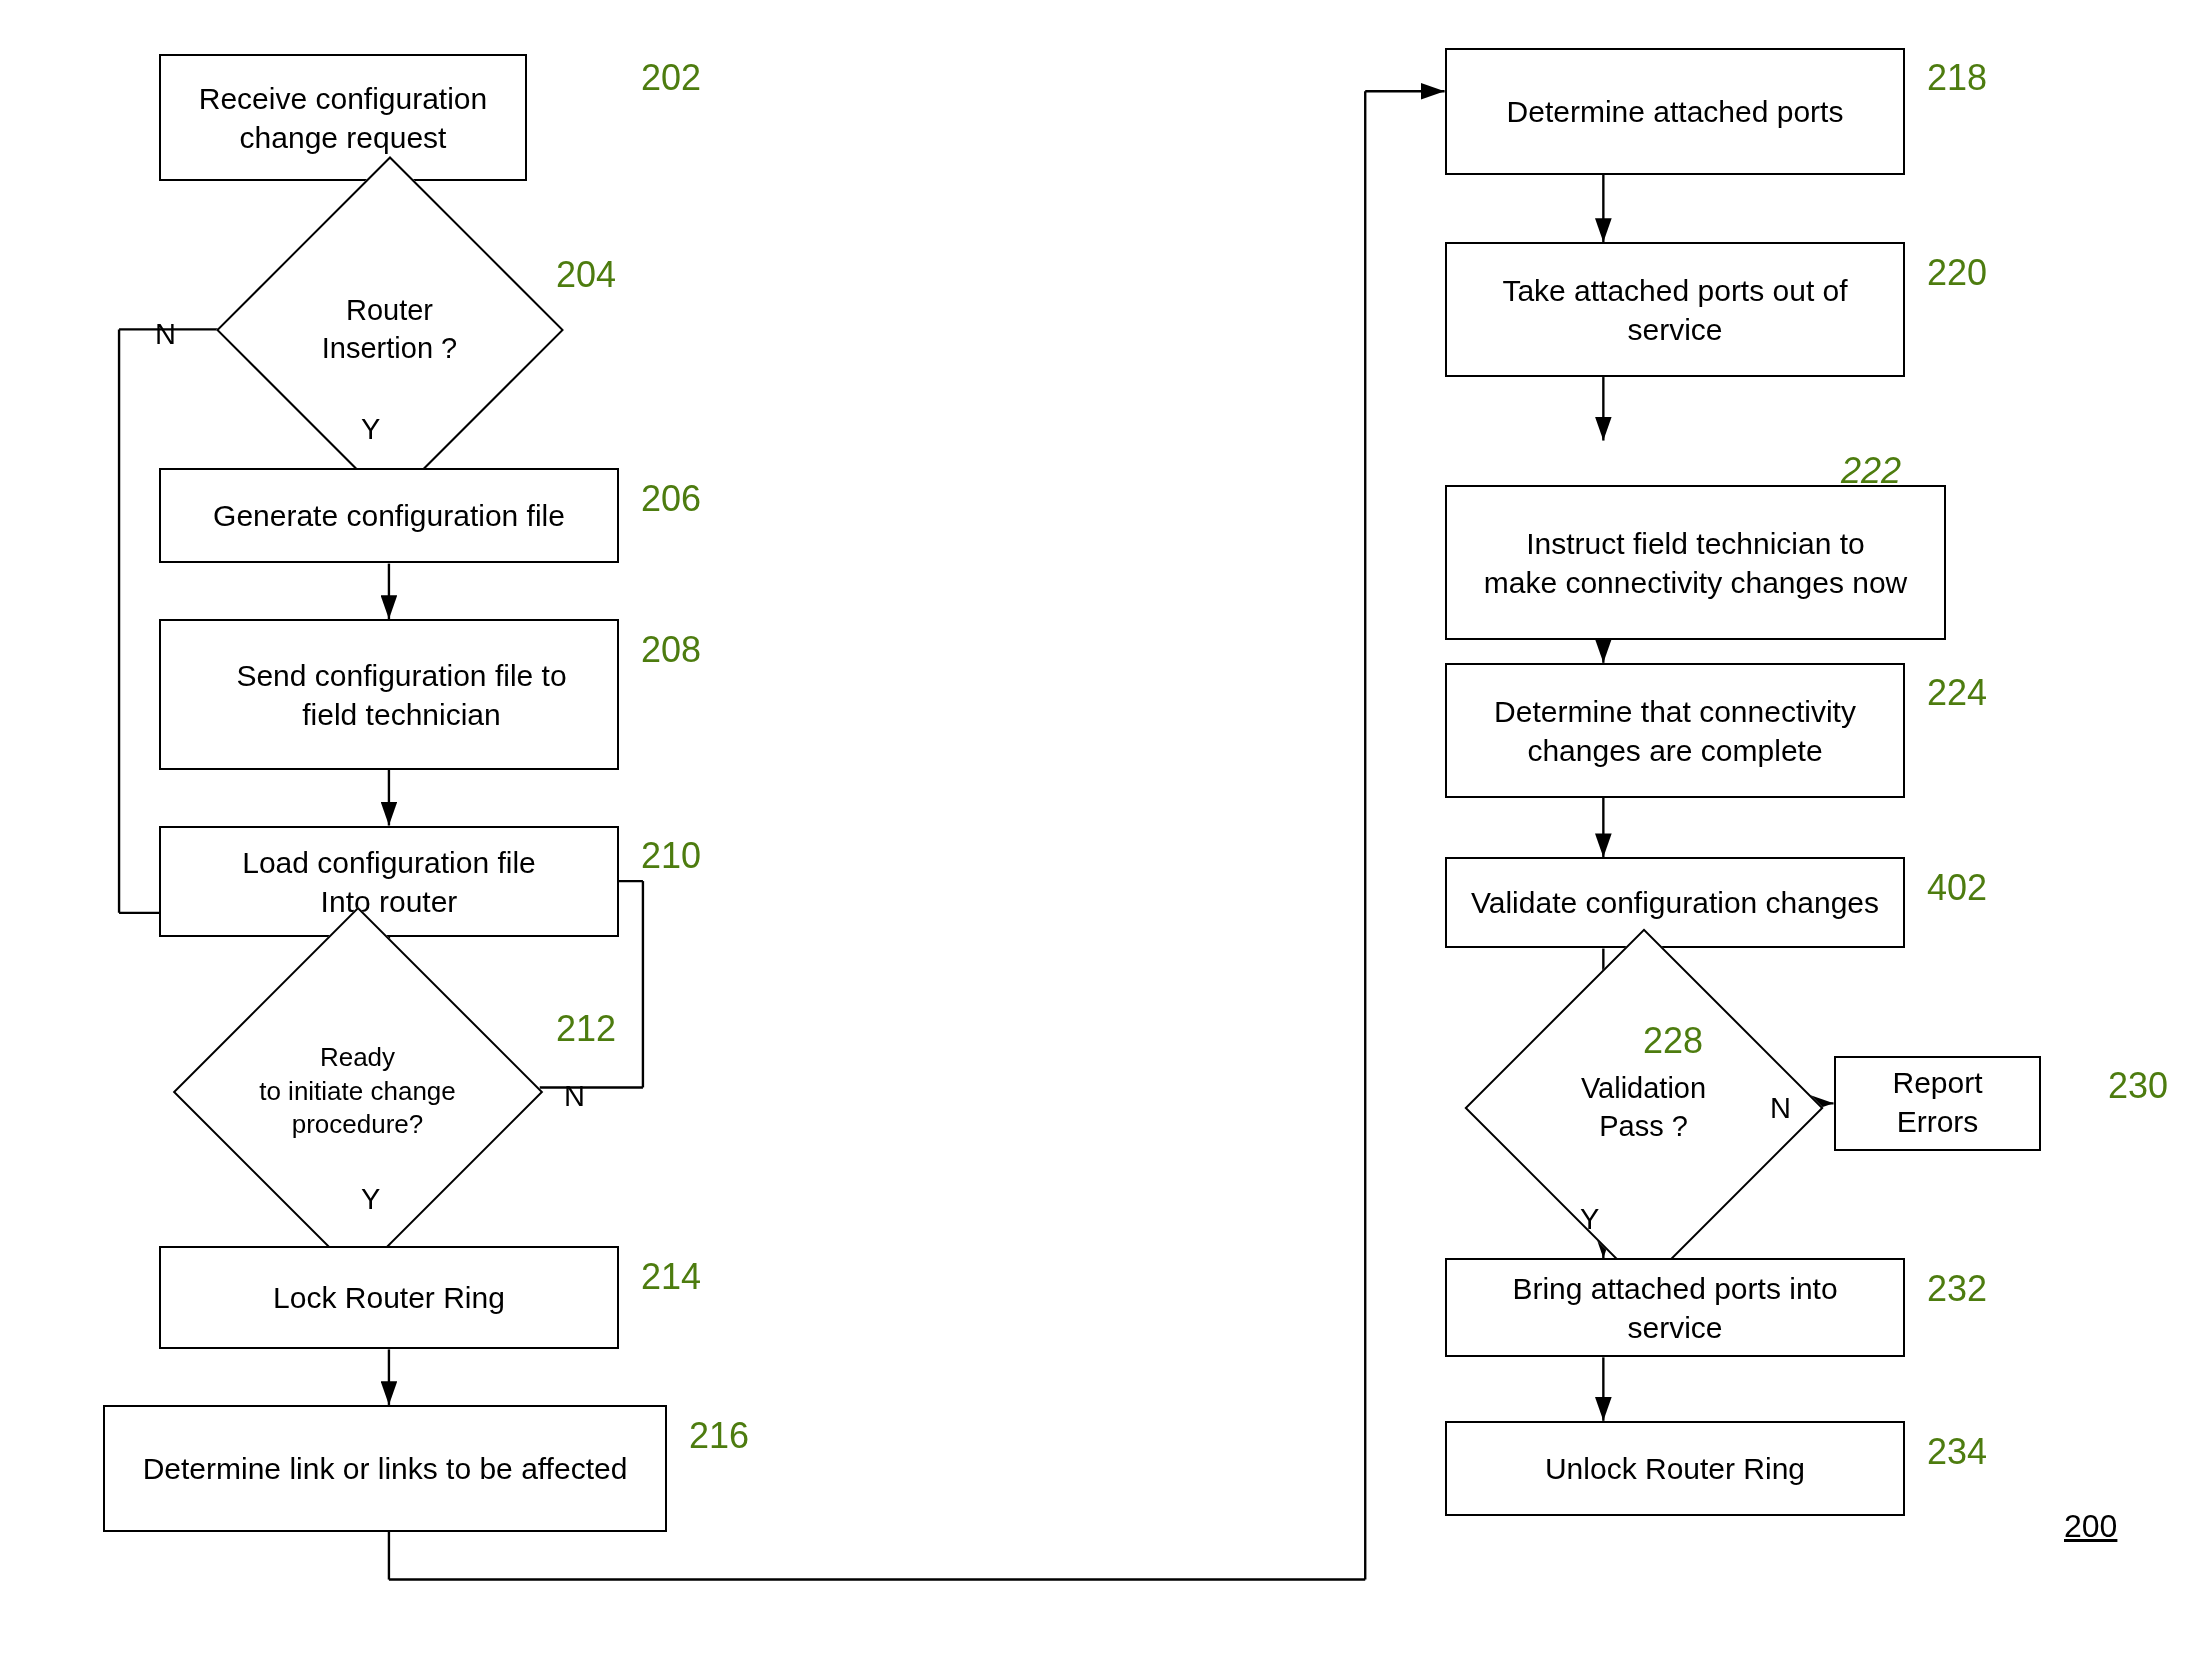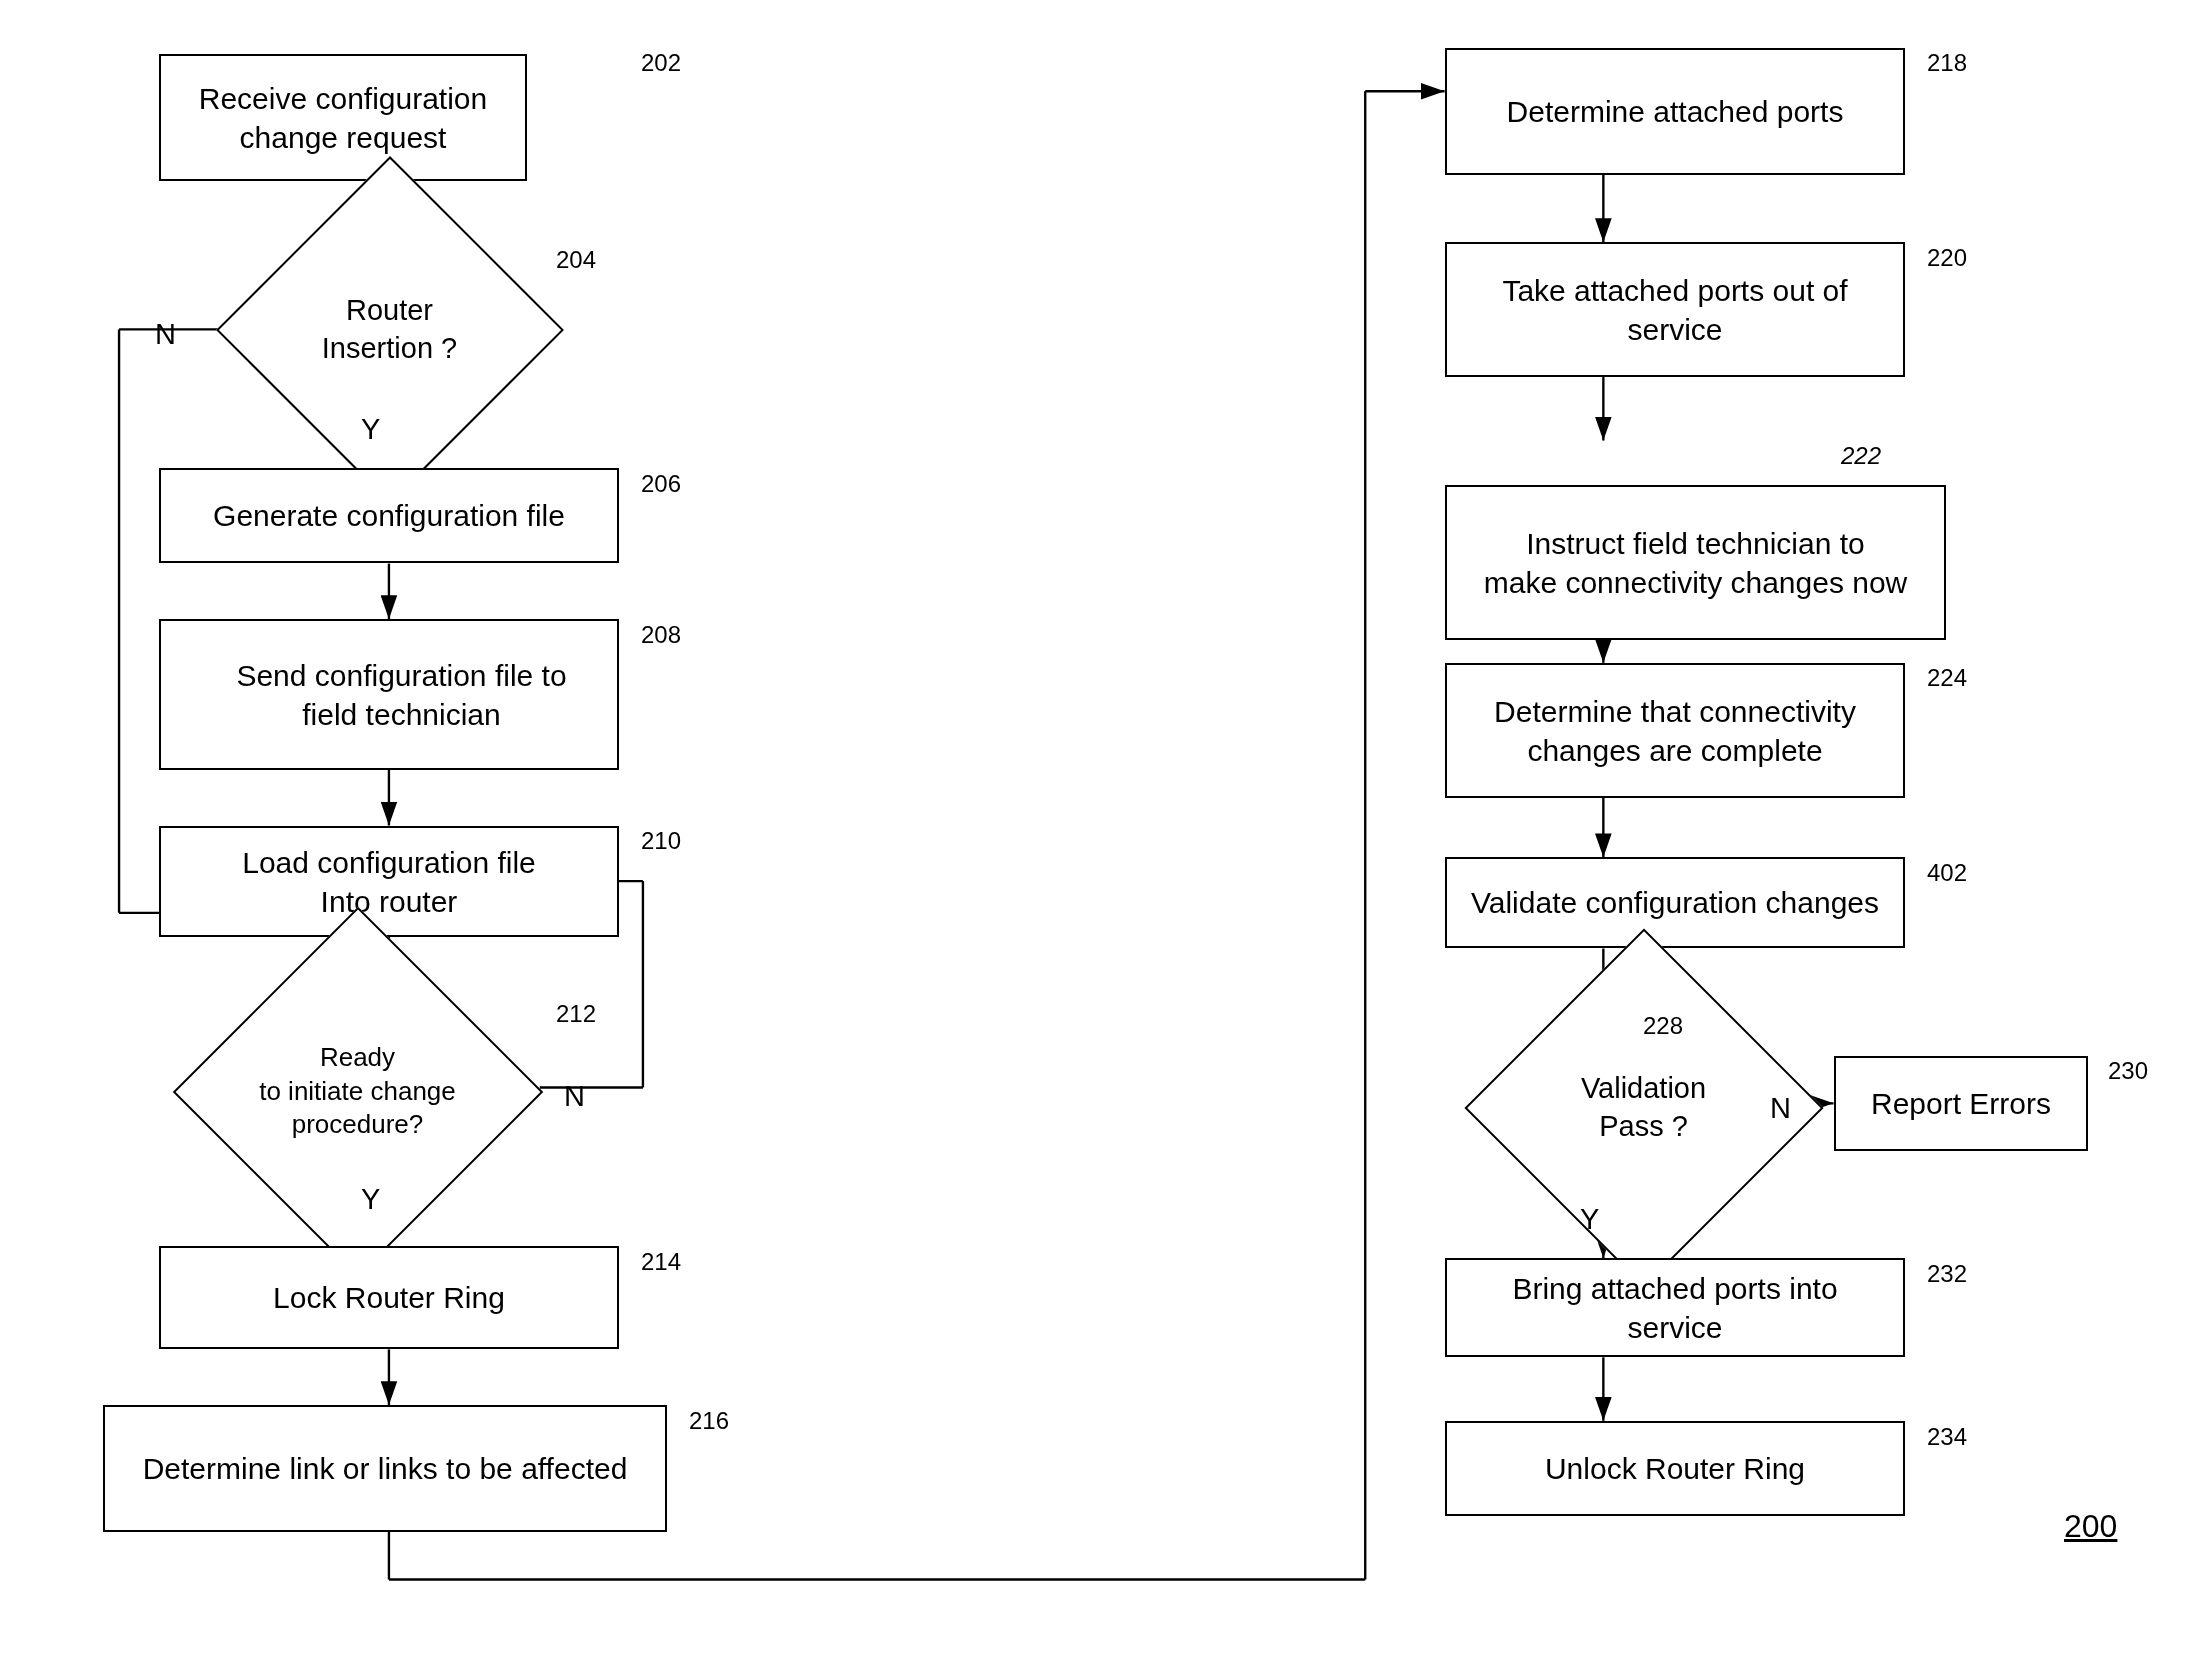--- a/index.html
+++ b/index.html
@@ -46,22 +46,23 @@
       position: absolute;
     }
     .diamond-text {
       position: relative;
       z-index: 2;
       font-size: 29px;
       line-height: 1.3;
     }
     .label-num {
       position: absolute;
-      font-size: 24px;
-      color: #000000;
+      font-size: 36px;
+      color: #4d7c0f;
+      margin-top: 8px;
     }
     .label-yn {
       position: absolute;
       font-size: 29px;
       color: #000;
     }
     
     .arrows-svg {
       position: absolute;
       top: 0; left: 0;
@@ -218,21 +219,21 @@
     <div class="diamond-inner" style="width:254px; height:254px; top:50%; left:50%; transform:translate(-50%,-50%) rotate(45deg);"></div>
     <span class="diamond-text" style="white-space:pre-line; position:relative; z-index:2;">Validation
 Pass ?</span>
   </div>
   <span class="label-num" style="left:1643px; top:1012px;">228</span>
 
   <span class="label-yn" style="left:1770px; top:1092px;">N</span>
 
   <span class="label-yn" style="left:1580px; top:1203px;">Y</span>
 
-  <div class="node-rect" style="left:1834px; top:1056px; width:254px; height:95px;">
+  <div class="node-rect" style="left:1834px; top:1056px; width:207px; height:95px;align-items:flex-end;">
     <span>Report Errors</span>
   </div>
   <span class="label-num" style="left:2108px; top:1057px;">230</span>
 
   <div class="node-rect" style="left:1445px; top:1258px; width:460px; height:99px;">
     <span>Bring attached ports into service</span>
   </div>
   <span class="label-num" style="left:1927px; top:1260px;">232</span>
 
   <div class="node-rect" style="left:1445px; top:1421px; width:460px; height:95px;">

